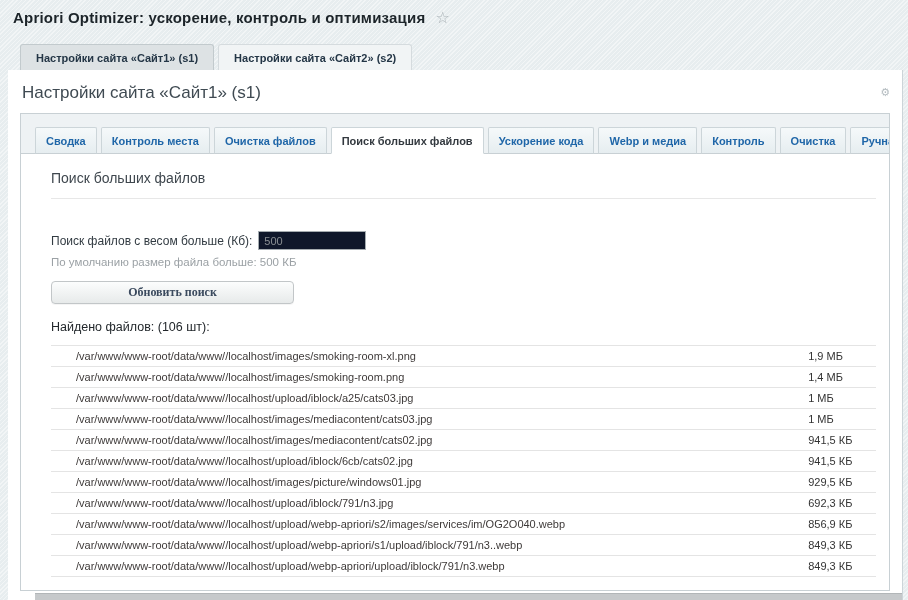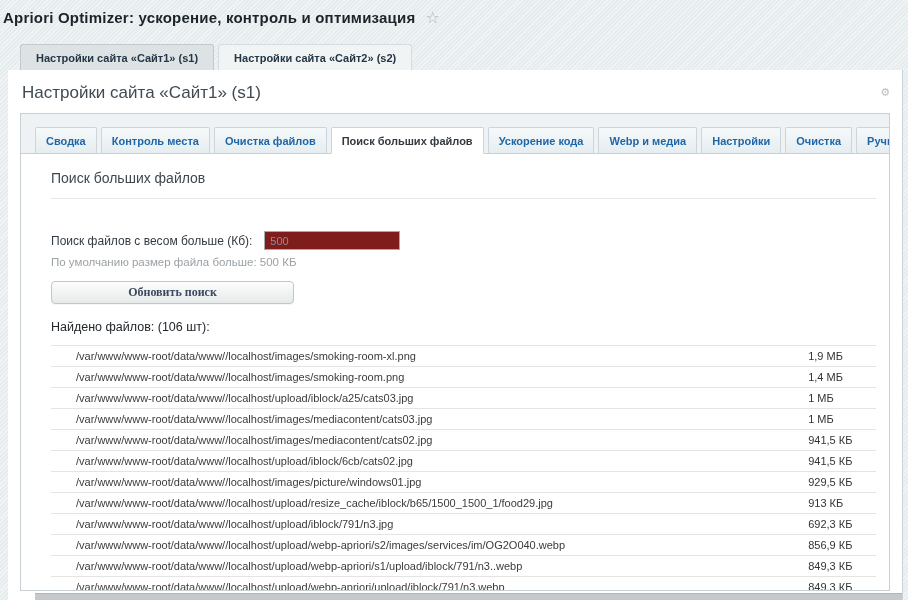--- a/index.html
+++ b/index.html
@@ -7,21 +7,21 @@
   body {
     font-family:"Liberation Sans","DejaVu Sans",sans-serif;
     background-color:#e7edef;
     background-image:repeating-linear-gradient(135deg, rgba(255,255,255,.45) 0px, rgba(255,255,255,.45) 1px, transparent 1px, transparent 3px);
     position:relative;
     color:#333;
   }
 
   
   .topbar { position:absolute; top:0; left:0; width:908px; height:70px; }
-  .title-row { padding:9px 0 0 3px; display:flex; align-items:center; }
+  .title-row { padding:9px 0 0 13px; display:flex; align-items:center; }
   .page-title { font-size:15px; font-weight:bold; color:#1c2429; letter-spacing:.2px; }
   .fav-star { margin-left:10px; font-size:16px; color:#aeb6ba; line-height:1; cursor:pointer; }
 
   .site-tabs { position:absolute; bottom:0; left:20px; display:flex; }
   .site-tab {
     font-size:11px; font-weight:bold; color:#243646;
     padding:7px 15px 6px; margin-right:4px;
     border:1px solid #d5dbde; border-bottom:none;
     border-radius:3px 3px 0 0;
     background:#f1f4f5; cursor:pointer; white-space:nowrap;
@@ -57,24 +57,24 @@
     background:#fff; color:#33393f;
     border-bottom:1px solid #fff; cursor:default;
   }
 
   .tab-content { background:#fff; height:100%; padding:14px 13px 0 30px; }
   .section-title { font-size:14px; color:#3f474e; padding-top:2px; }
   .section-rule { border:none; border-top:1px solid #e7e7e7; margin-top:12px; }
 
   
   .form-row { margin-top:32px; font-size:12px; color:#323b42; }
-  .form-row label { margin-right:12px; }
+  .form-row label { margin-right:6px; }
   .size-input {
-    width:136px; height:19px; border:1px solid #a5acb0; padding:2px 5px;
-    font-family:inherit; font-size:11px; color:#8a8f93; background:#7f1d1d;
+    width:108px; height:19px; border:1px solid #a5acb0; padding:2px 5px;
+    font-family:inherit; font-size:11px; color:#8a8f93; background:#0f172a;
   }
   .form-hint { margin-top:6px; font-size:11.5px; color:#9ba1a5; }
   .refresh-btn {
     display:block; margin-top:13px; width:243px; height:23px;
     border:1px solid #c2c6c8; border-radius:4px;
     background:linear-gradient(#fcfdfd,#e7eaea);
     font-family:Liberation Serif, serif; font-size:12px; font-weight:bold; color:#3b4a5e;
     cursor:pointer; box-shadow:0 1px 0 rgba(0,0,0,.04);
   }
   .results-title { margin-top:16px; font-size:12.5px; font-weight:normal; color:#22272b; }
@@ -110,21 +110,21 @@
   <span class="panel-gear">⚙</span>
 
   <div class="settings-box">
     <div class="nav-tabs">
         <div class="nav-tab">Сводка</div>
         <div class="nav-tab">Контроль места</div>
         <div class="nav-tab">Очистка файлов</div>
         <div class="nav-tab active">Поиск больших файлов</div>
         <div class="nav-tab">Ускорение кода</div>
         <div class="nav-tab">Webp и медиа</div>
-        <div class="nav-tab">Настройки</div>
+        <div class="nav-tab">Контроль</div>
         <div class="nav-tab">Очистка</div>
         <div class="nav-tab">Ручная проверка</div>
       </div>
 
     <div class="tab-content">
       <div class="section-title">Поиск больших файлов</div>
       <hr class="section-rule">
 
       <div class="form-row">
         <label>Поиск файлов с весом больше (Кб):</label><input type="text" class="size-input" value="500" style="">
@@ -159,24 +159,20 @@
             </tr>
             <tr>
               <td class="path">/var/www/www-root/data/www//localhost/upload/iblock/6cb/cats02.jpg</td>
               <td class="size">941,5 КБ</td>
             </tr>
             <tr>
               <td class="path">/var/www/www-root/data/www//localhost/images/picture/windows01.jpg</td>
               <td class="size">929,5 КБ</td>
             </tr>
             <tr>
-              <td class="path">/var/www/www-root/data/www//localhost/upload/resize_cache/iblock/b65/1500_1500_1/food29.jpg</td>
-              <td class="size">913 КБ</td>
-            </tr>
-            <tr>
               <td class="path">/var/www/www-root/data/www//localhost/upload/iblock/791/n3.jpg</td>
               <td class="size">692,3 КБ</td>
             </tr>
             <tr>
               <td class="path">/var/www/www-root/data/www//localhost/upload/webp-apriori/s2/images/services/im/OG2O040.webp</td>
               <td class="size">856,9 КБ</td>
             </tr>
             <tr>
               <td class="path">/var/www/www-root/data/www//localhost/upload/webp-apriori/s1/upload/iblock/791/n3..webp</td>
               <td class="size">849,3 КБ</td>

